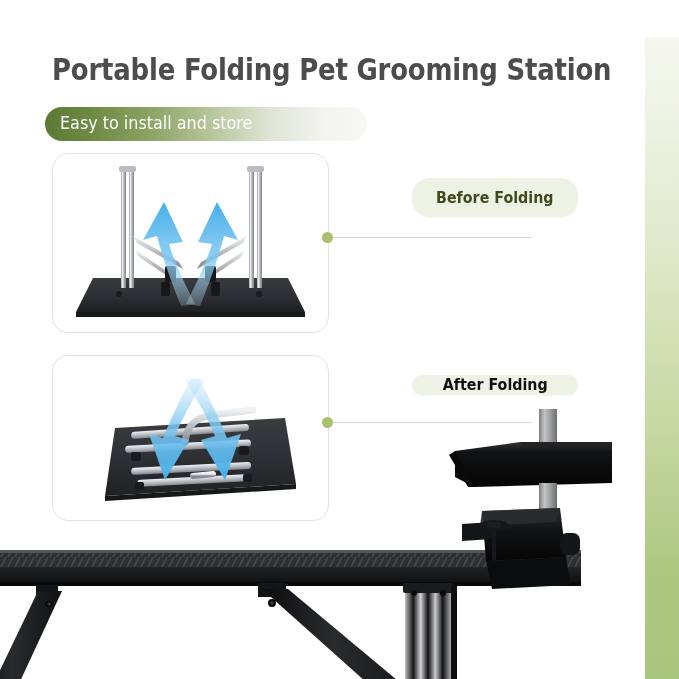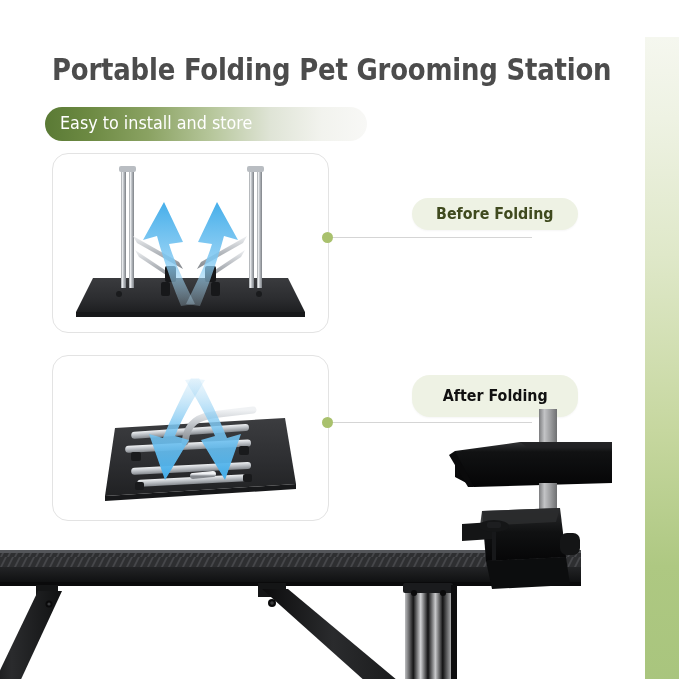--- a/index.html
+++ b/index.html
@@ -134,26 +134,26 @@
   .callout {
     position: absolute;
     border-radius: 18px;
     background: #eef2e4;
     display: flex;
     align-items: center;
     justify-content: center;
     box-shadow: 0 1px 2px rgba(0,0,0,0.04);
   }
   #callout-before {
-    left: 412px; top: 161px;
-    width: 166px; height: 32px;
+    left: 412px; top: 141px;
+    width: 166px; height: 39px;
   }
   #callout-after {
     left: 412px; top: 338px;
-    width: 166px; height: 42px;
+    width: 166px; height: 20px;
   }
   .callout-text {
     font-size: 15px;
     font-weight: 700;
     font-family: "DejaVu Sans", sans-serif;
     white-space: nowrap;
     transform: scaleX(0.95);
   }
   #callout-before .callout-text { color: #3f4a1e; }
   #callout-after  .callout-text { color: #111111; }

